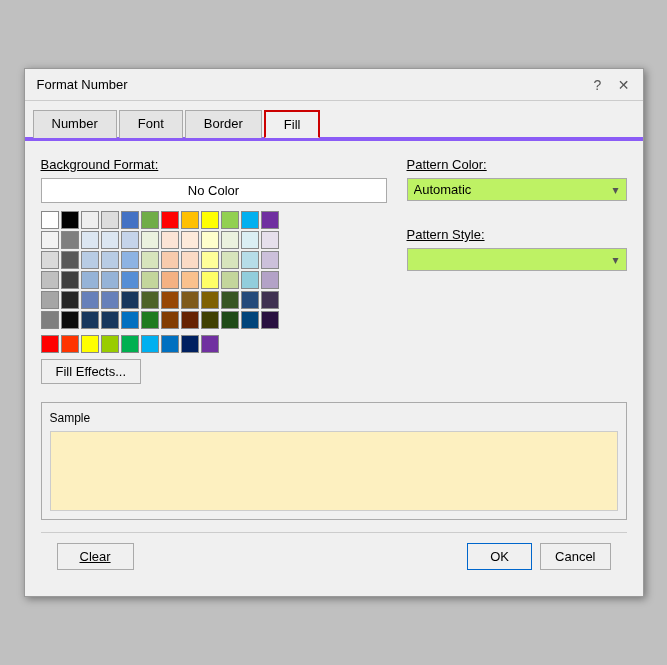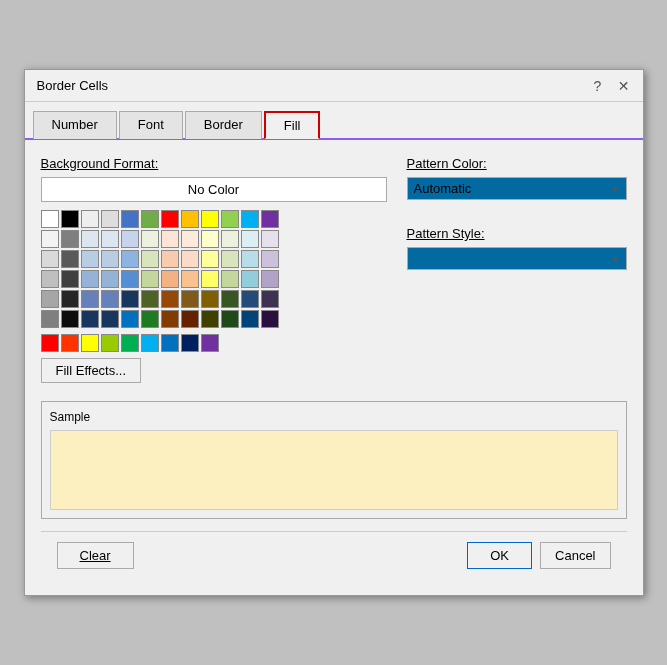--- a/index.html
+++ b/index.html
@@ -53,21 +53,21 @@
       display: flex;
       align-items: center;
       justify-content: center;
       font-size: 14px;
       color: #555;
     }
     .tabs {
       display: flex;
       padding: 8px 20px 0 8px;
       gap: 0;
-      border-bottom: 2px solid #8b5cf6;
+      border-bottom: 4px solid #8b5cf6;
     }
     .tab {
       padding: 5px 18px;
       border: 1px solid #aaa;
       background: #e4e4e4;
       cursor: pointer;
       font-size: 13px;
       margin-right: 2px;
       border-bottom: none;
       position: relative;
@@ -157,21 +157,21 @@
       margin-bottom: 6px;
       text-decoration: underline;
     }
     .dropdown-row {
       margin-bottom: 14px;
     }
     .dropdown {
       width: 100%;
       padding: 3px 6px;
       border: 1px solid #aaa;
-      background: #0369a1;
+      background: #bef264;
       font-size: 13px;
       appearance: none;
       -webkit-appearance: none;
       cursor: pointer;
       position: relative;
     }
     .dropdown-wrapper {
       position: relative;
     }
     .dropdown-wrapper::after {
@@ -238,21 +238,21 @@
       height: 12px;
     }
   </style>
 </head>
 <body>
 
 <div class="dialog">
 
   <div class="title-bar">
     <div class="title-bar-left">
-      <span class="title-text">Border Cells</span>
+      <span class="title-text">Format Number</span>
     </div>
     <div class="title-bar-buttons">
       <button class="title-btn">?</button>
       <button class="title-btn">✕</button>
     </div>
   </div>
 
   <div class="tabs">
     <div class="tab">Number</div>
     <div class="tab">Font</div>

